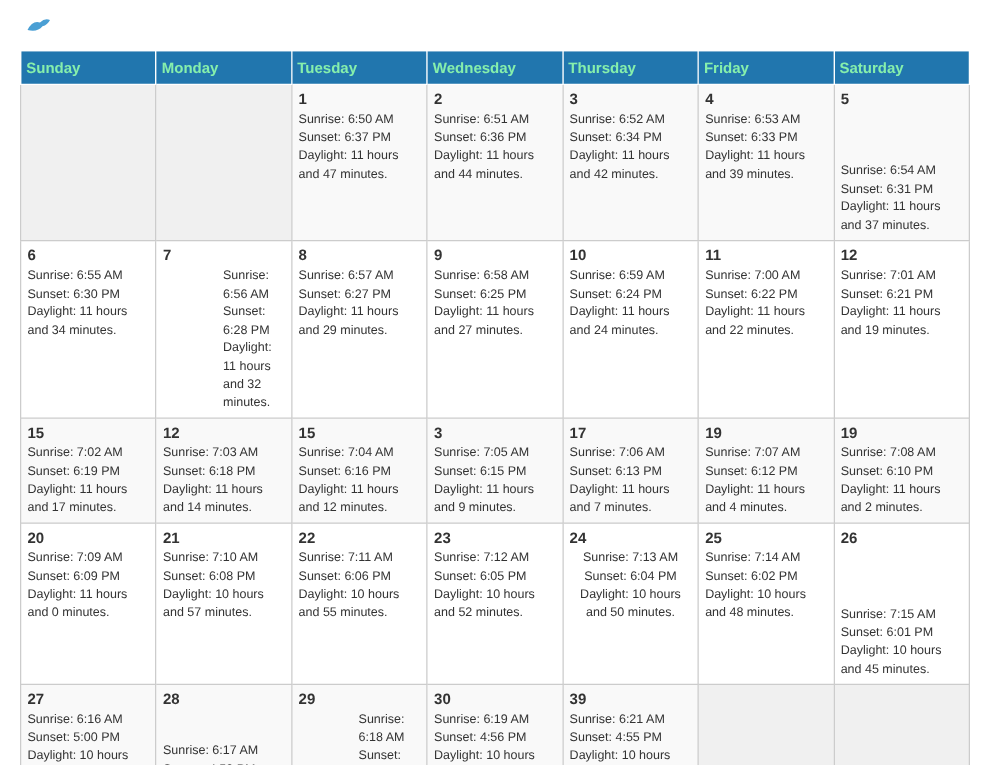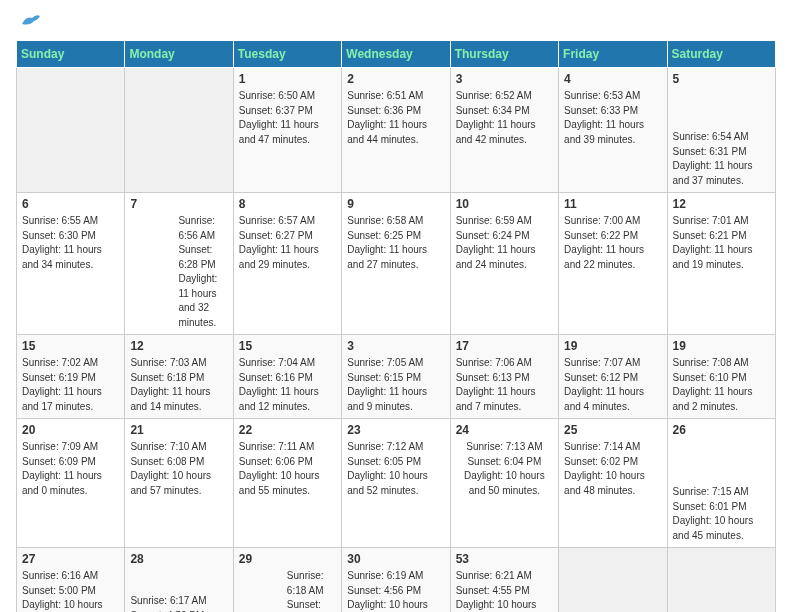--- a/index.html
+++ b/index.html
@@ -332,21 +332,21 @@
 and 38 minutes.</div>
         </td>
         <td>
           <span class="day-num">30</span>
           <div class="day-info" style="white-space: pre-line;">Sunrise: 6:19 AM
 Sunset: 4:56 PM
 Daylight: 10 hours
 and 36 minutes.</div>
         </td>
         <td>
-          <span class="day-num">53</span>
+          <span class="day-num">39</span>
           <div class="day-info" style="white-space: pre-line;">Sunrise: 6:21 AM
 Sunset: 4:55 PM
 Daylight: 10 hours
 and 34 minutes.</div>
         </td>
         <td class="empty-cell"></td>
         <td class="empty-cell"></td>
       </tr>
     </tbody>
 </table>

